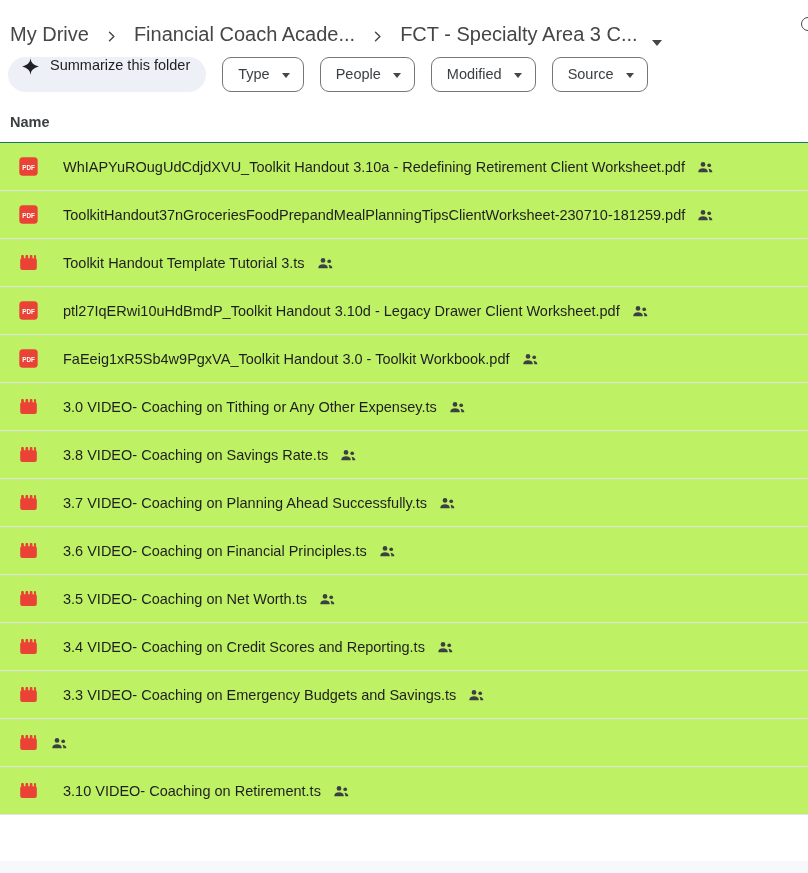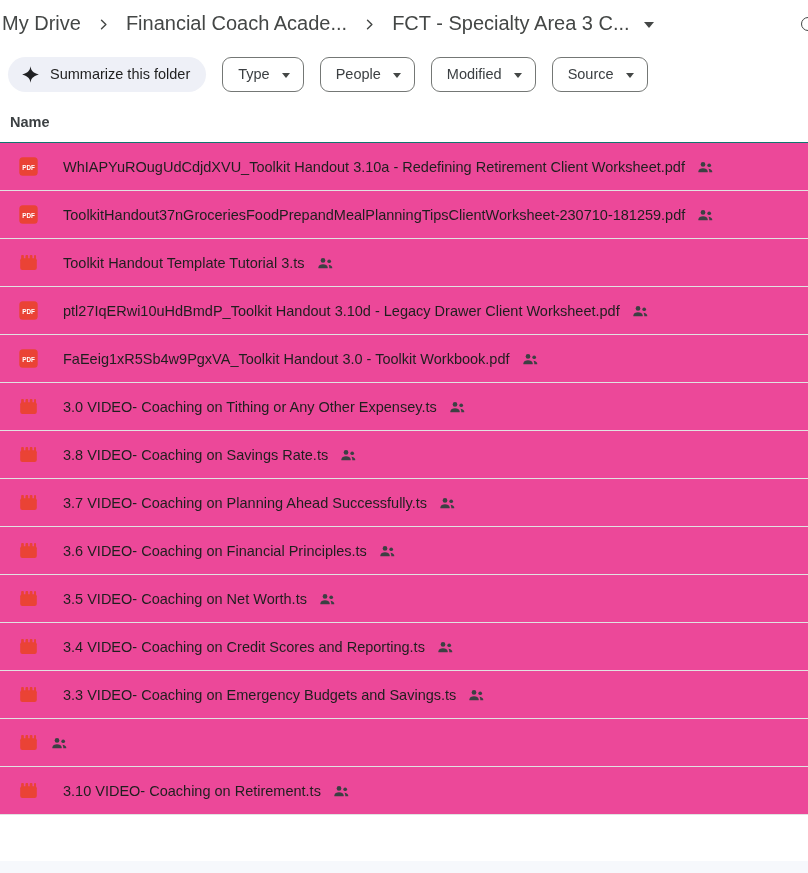--- a/index.html
+++ b/index.html
@@ -8,23 +8,23 @@
     font-family: "Liberation Sans", sans-serif;
     background: #ffffff;
     color: #1f1f1f;
     overflow: hidden;
     position: relative;
   }
 
   
   .breadcrumb {
     display: flex;
-    align-items: center;
+    align-items: flex-end;
     height: 46px;
-    padding-left: 2px;
+    padding-left: 10px;
     position: relative;
     white-space: nowrap;
   }
   .crumb {
     font-size: 20px;
     color: #444746;
     cursor: pointer;
     border-radius: 6px;
   }
   .crumb-sep {
@@ -55,21 +55,21 @@
   .toolbar {
     display: flex;
     align-items: center;
     gap: 16px;
     padding-left: 8px;
     margin-top: 10px;
     height: 36px;
   }
   .summarize-chip {
     display: inline-flex;
-    align-items: center;
+    align-items: flex-start;
     gap: 10px;
     background: #eef0f7;
     border: none;
     border-radius: 18px;
     height: 35px;
     padding: 0 16px 0 13px;
     font-family: "Liberation Sans", sans-serif;
     font-size: 14.5px;
     font-weight: 500;
     color: #1f1f1f;
@@ -107,21 +107,21 @@
     border-bottom: 1px solid #0f766e;
     cursor: pointer;
   }
   .file-row {
     display: flex;
     align-items: center;
     height: 48px;
     padding-left: 18px;
     border-bottom: 1px solid #e1e2e1;
     cursor: pointer;
-    background: #ec4899;
+    background: #bef264;
   }
   .file-row.highlighted { background: #efefef; }
   .file-icon {
     display: inline-flex;
     width: 21px;
     height: 21px;
     flex: none;
   }
   .file-name {
     margin-left: 24px;

